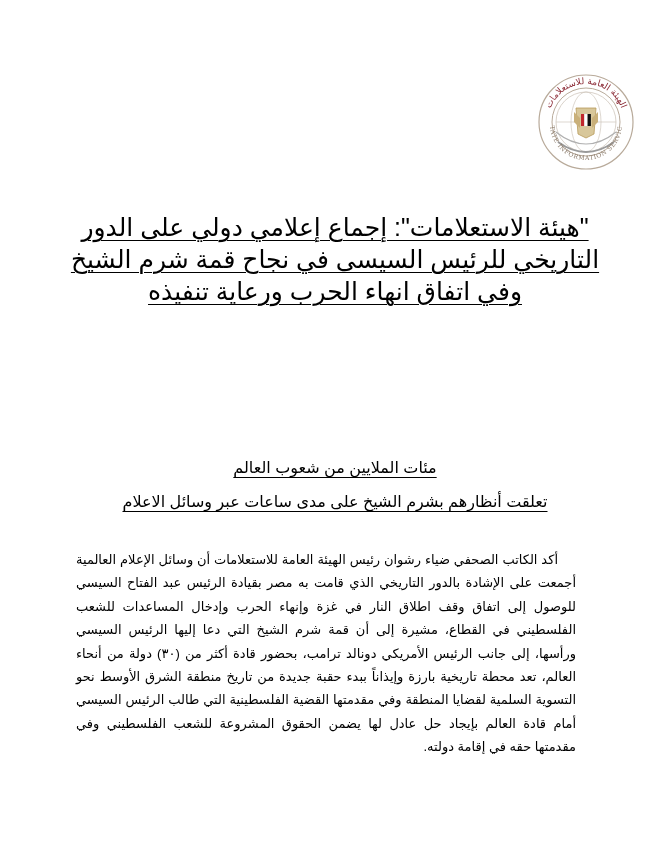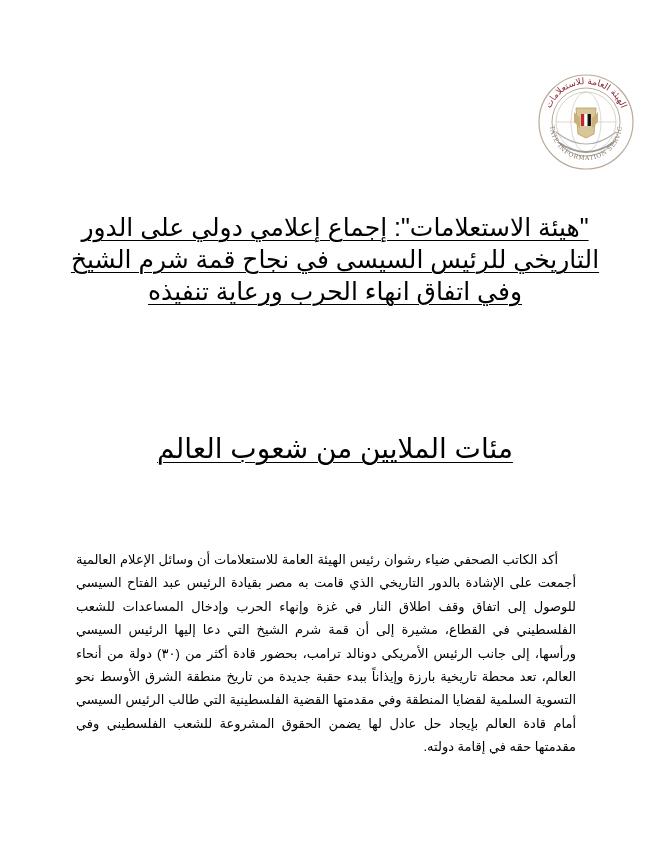--- a/index.html
+++ b/index.html
@@ -5,21 +5,21 @@
   html, body { margin: 0; padding: 0; background: #ffffff; }
   body { width: 658px; height: 852px; position: relative; overflow: hidden;
          font-family: "Liberation Sans", "DejaVu Sans", sans-serif; color: #000; }
   .page { position: absolute; left: 0; top: 0; width: 658px; height: 852px; background: #fff; }
   .logo { position: absolute; left: 536px; top: 72px; width: 100px; height: 100px; }
   .title-block { position: absolute; left: 70px; width: 530px; direction: rtl; text-align: center; }
   .title-block p { margin: 0; }
   .t1 { top: 211px; font-size: 25px; line-height: 32px; }
   .t1 span, .t2 span, .t3 span { text-decoration: underline; text-decoration-thickness: 1px; text-underline-offset: 4px; }
   .t2 { top: 348px; font-size: 25px; line-height: 31px; }
-  .t3 { top: 432px; font-size: 28px; line-height: 34px; }
+  .t3 { top: 451px; font-size: 16px; line-height: 34px; }
   .body-text { position: absolute; left: 76px; width: 500px; top: 548px; direction: rtl;
                text-align: justify; font-size: 13px; line-height: 23.4px; text-align-last: right; }
   .body-text p { margin: 0; text-indent: 18px; }
 </style>
 </head>
 <body>
 
 <div class="page">
 
   <svg class="logo" viewBox="0 0 100 100">
@@ -48,19 +48,20 @@
     </g>
   </svg>
 
   <div class="title-block t1">
     <p><span>"هيئة الاستعلامات": إجماع إعلامي دولي على الدور التاريخي للرئيس السيسى في نجاح قمة شرم الشيخ وفي اتفاق انهاء الحرب ورعاية تنفيذه</span></p>
   </div>
 
 
   <div class="title-block t3">
     <p><span>مئات الملايين من شعوب العالم</span></p>
+    <p><span>تعلقت أنظارهم بشرم الشيخ على مدى ساعات عبر وسائل الاعلام</span></p>
   </div>
 
   <div class="body-text">
     <p>أكد الكاتب الصحفي ضياء رشوان رئيس الهيئة العامة للاستعلامات أن وسائل الإعلام العالمية أجمعت على الإشادة بالدور التاريخي الذي قامت به مصر بقيادة الرئيس عبد الفتاح السيسي للوصول إلى اتفاق وقف اطلاق النار في غزة وإنهاء الحرب وإدخال المساعدات للشعب الفلسطيني في القطاع، مشيرة إلى أن قمة شرم الشيخ التي دعا إليها الرئيس السيسي ورأسها، إلى جانب الرئيس الأمريكي دونالد ترامب، بحضور قادة أكثر من (٣٠) دولة من أنحاء العالم، تعد محطة تاريخية بارزة وإيذاناً ببدء حقبة جديدة من تاريخ منطقة الشرق الأوسط نحو التسوية السلمية لقضايا المنطقة وفي مقدمتها القضية الفلسطينية التي طالب الرئيس السيسي أمام قادة العالم بإيجاد حل عادل لها يضمن الحقوق المشروعة للشعب الفلسطيني وفي مقدمتها حقه في إقامة دولته.</p>
   </div>
 
 </div>
 
 </body></html>

